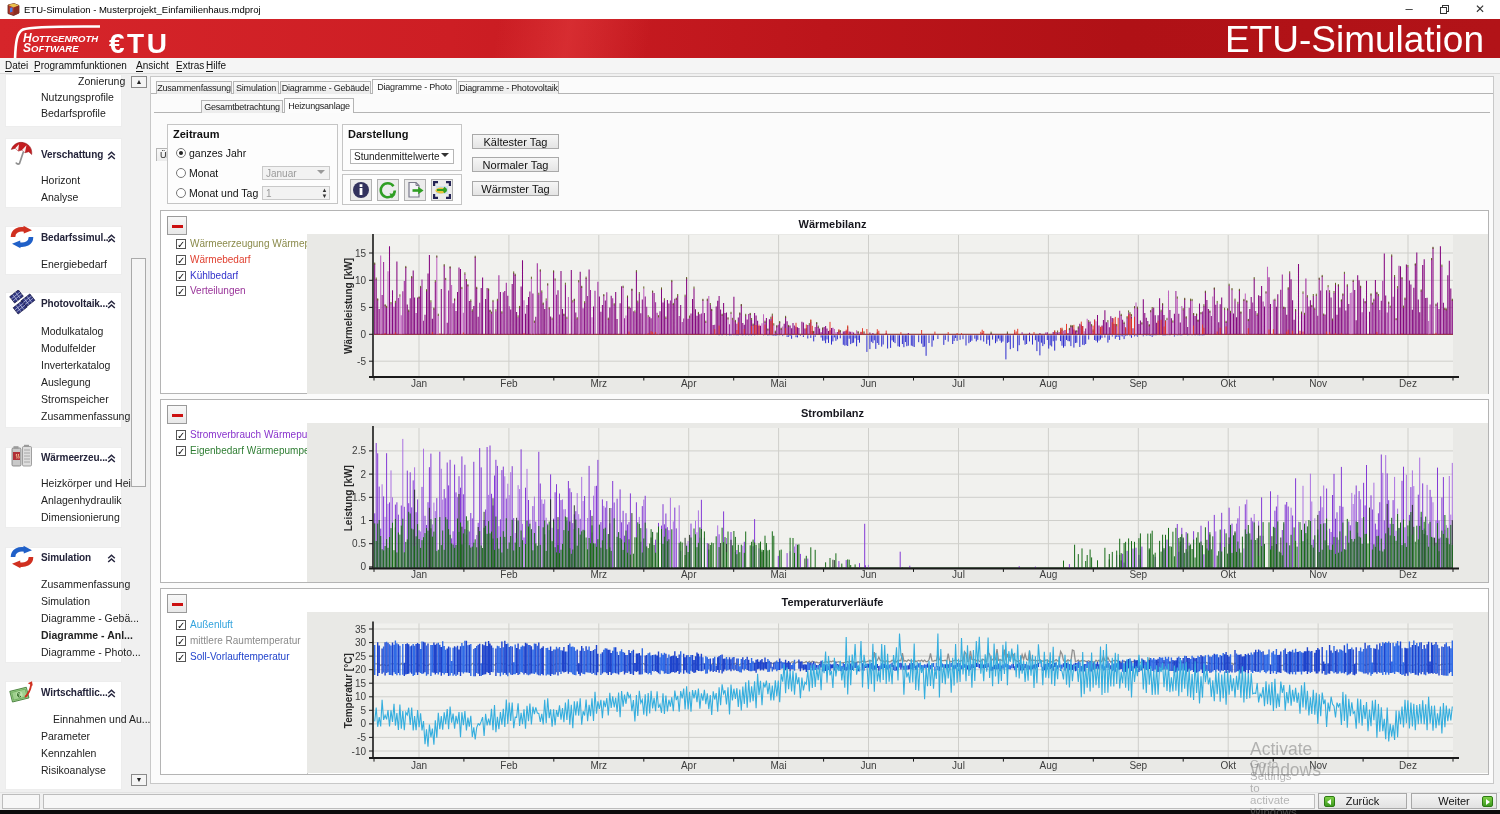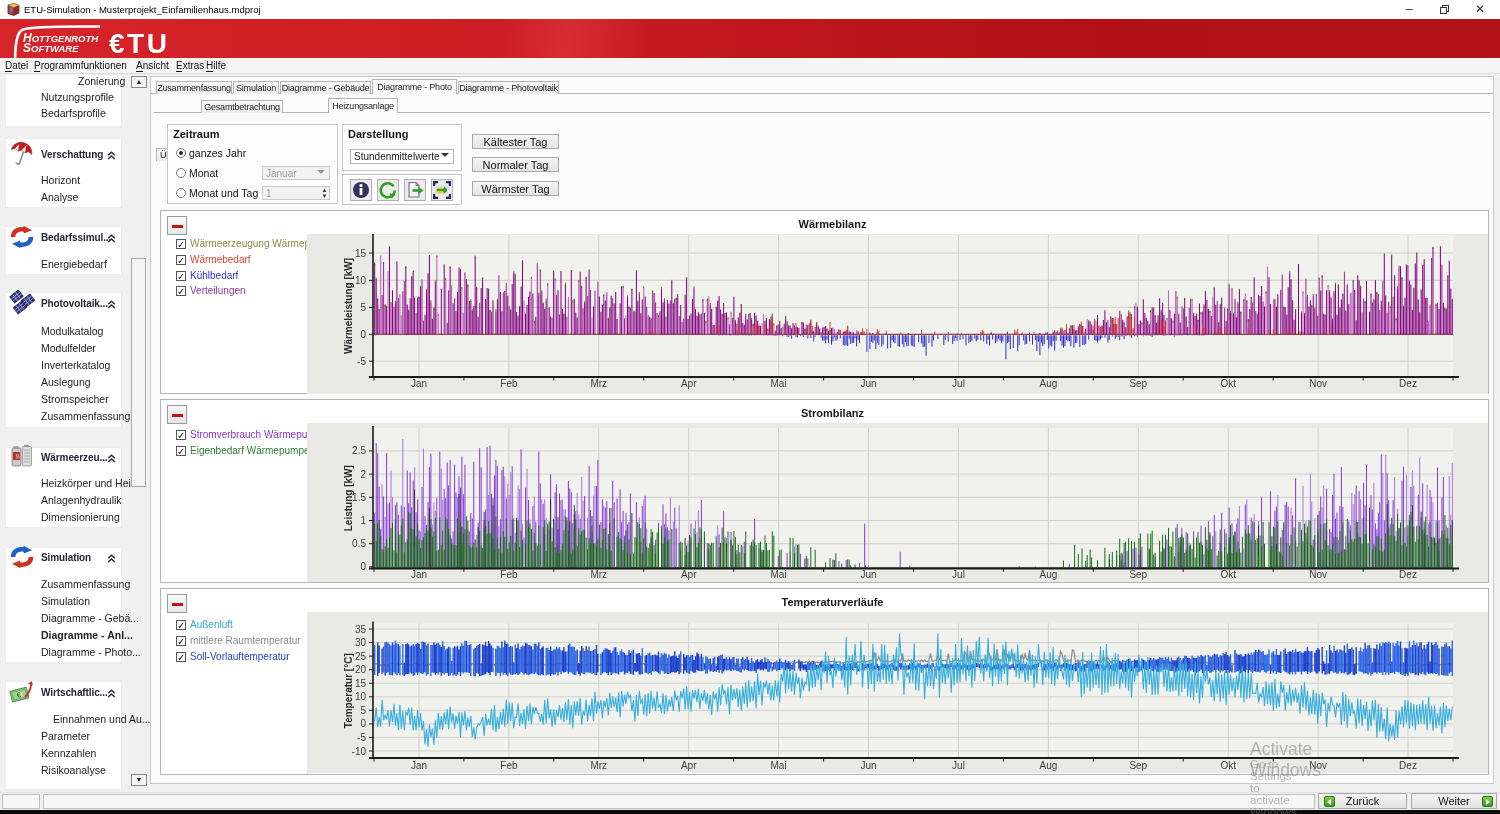--- a/index.html
+++ b/index.html
@@ -92,20 +92,21 @@
 <div class="abs winbtn" style="left:1472px;font-size:12px">✕</div>
 
 <div class="abs" id="banner">
   <div class="abs" style="left:0;top:0;width:900px;height:39px;background:linear-gradient(100deg,rgba(255,255,255,0) 55%,rgba(255,90,90,0.28) 63%,rgba(255,255,255,0) 72%);"></div>
   <svg class="abs" style="left:10px;top:1px" width="100" height="38" viewBox="0 0 100 38">
     <path d="M5 40 C 5.5 22, 7 12, 13 9.5 C 19 7, 50 6.2, 90 6.5" stroke="#fff" stroke-width="2.6" fill="none"></path>
   </svg>
   <div class="abs" style="left:23px;top:11.5px;color:#fff;font-style:italic;font-weight:bold;font-size:12px;">H<span style="font-size:9.5px">OTTGENROTH</span></div>
   <div class="abs" style="left:23px;top:21.5px;color:#fff;font-style:italic;font-weight:bold;font-size:12px;">S<span style="font-size:9.5px">OFTWARE</span></div>
   <div class="abs" style="left:109px;top:9px;color:#fff;font-weight:bold;font-size:28px;letter-spacing:2.5px;">€TU</div>
+  <div class="abs" id="bannerbig">ETU-Simulation</div>
 </div>
 
 <div class="abs" id="menubar">
   <div class="mi" style="left:5px">Datei</div>
   <div class="mi" style="left:34px">Programmfunktionen</div>
   <div class="mi" style="left:136px">Ansicht</div>
   <div class="mi" style="left:176px">Extras</div>
   <div class="mi" style="left:206px">Hilfe</div>
   <div style="position:absolute;left:5px;top:13px;width:7px;height:1px;background:#111"></div>
   <div style="position:absolute;left:34px;top:13px;width:6px;height:1px;background:#111"></div>
@@ -231,21 +232,21 @@
 <div class="abs tabline" style="left:151px;top:93px;width:1342px"></div>
 <div class="abs tab" style="left:156px;top:81px;width:76px;height:13px;line-height:12px;">Zusammenfassung</div>
 <div class="abs tab" style="left:233px;top:81px;width:46px;height:13px;line-height:12px;">Simulation</div>
 <div class="abs tab" style="left:280px;top:81px;width:91px;height:13px;line-height:12px;">Diagramme - Gebäude</div>
 <div class="abs tab active" style="left:372px;top:79px;width:85px;height:15px;line-height:14px;">Diagramme - Photo</div>
 <div class="abs tab" style="left:458px;top:81px;width:101px;height:13px;line-height:12px;">Diagramme - Photovoltaik</div>
 
 <div class="abs tabline" style="left:154px;top:112px;width:1336px"></div>
 <div class="abs tab" style="left:156px;top:100px;width:44px;height:13px;line-height:12px;margin-top:48px;">Übersicht</div>
 <div class="abs tab" style="left:201px;top:100px;width:82px;height:13px;line-height:12px;">Gesamtbetrachtung</div>
-<div class="abs tab active" style="left:284px;top:98px;width:70px;height:15px;line-height:14px;margin-left:44px;">Heizungsanlage</div>
+<div class="abs tab active" style="left:284px;top:98px;width:70px;height:15px;line-height:14px;">Heizungsanlage</div>
 
 <div class="abs gbox" style="left:167px;top:124px;width:171px;height:80px;"></div>
 <div class="abs glabel" style="left:173px;top:128px;">Zeitraum</div>
 <div class="abs radio sel" style="left:176px;top:148px;"></div>
 <div class="abs rlabel" style="left:189px;top:147px;">ganzes Jahr</div>
 <div class="abs radio" style="left:176px;top:168px;"></div>
 <div class="abs rlabel" style="left:189px;top:167px;">Monat</div>
 <div class="abs combo dis" style="left:262px;top:166px;width:68px;height:14px;padding:1px 0 0 3px;">Januar<span class="arr g"></span></div>
 <div class="abs radio" style="left:176px;top:188px;"></div>
 <div class="abs rlabel" style="left:189px;top:187px;">Monat und Tag</div>

